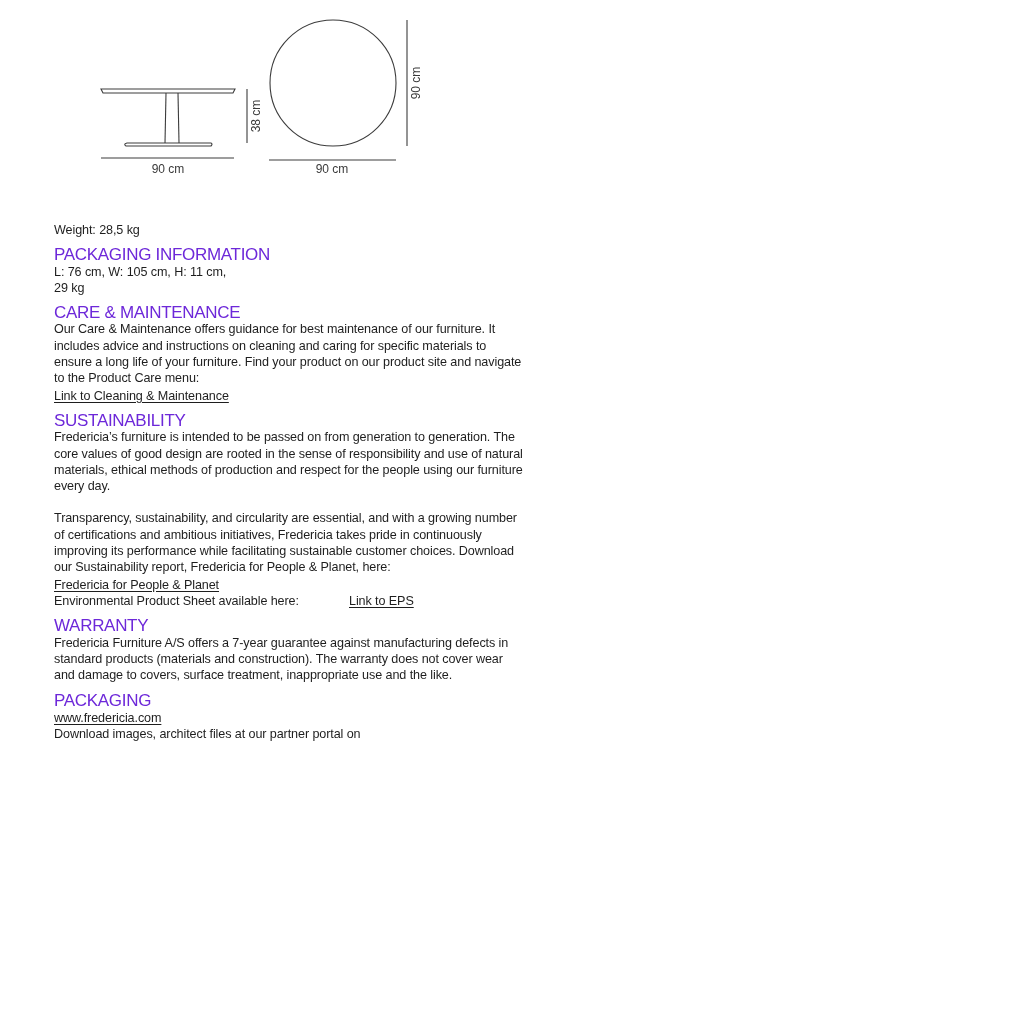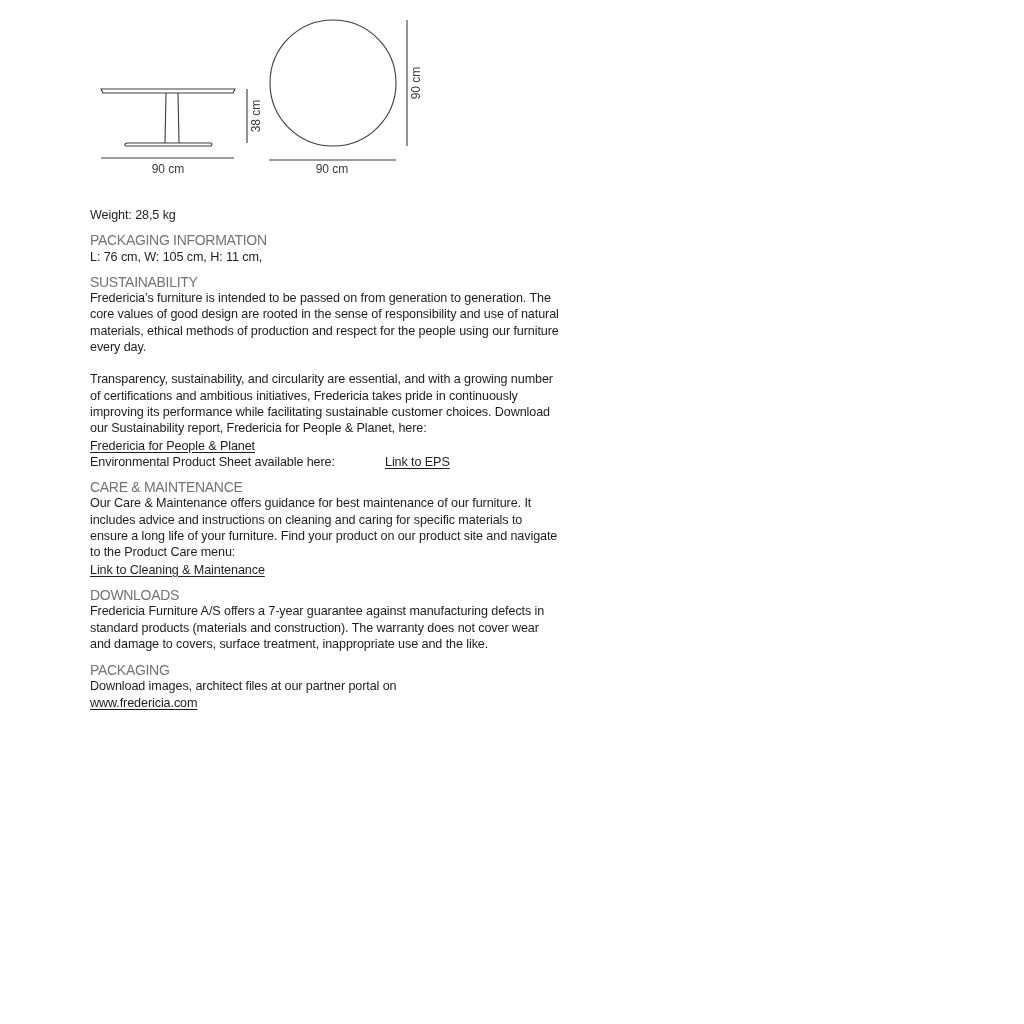--- a/index.html
+++ b/index.html
@@ -23,42 +23,41 @@
       height: 190px;
     }
     #drawing svg text {
       font-family: "Liberation Sans", sans-serif;
       font-size: 12px;
       fill: #3a3a3a;
     }
     .content {
       position: absolute;
       left: 54px;
-      top: 207px;
+      top: 222px;
       width: 470px;
       font-size: 12.6px;
       line-height: 16.3px;
       letter-spacing: -0.1px;
-      margin-left: 36px;
     }
     .content p {
       margin: 0;
     }
     .weight {
       margin-bottom: 9px !important;
     }
     .section {
       margin-bottom: 9px;
     }
     .section h2 {
       margin: 0;
-      font-size: 14px;
+      font-size: 17px;
       font-weight: normal;
       line-height: 16.3px;
-      color: #737373;
+      color: #6d28d9;
       letter-spacing: -0.3px;
     }
     .para-gap {
       margin-top: 16px !important;
     }
     a.link {
       color: #1e1e1e;
       text-decoration: underline;
       text-underline-offset: 2px;
       display: inline-block;
@@ -114,42 +113,43 @@
     </g>
   </svg>
 </div>
 
 <div class="content">
   <p class="weight">Weight: 28,5 kg</p>
 
   <div class="section">
     <h2>PACKAGING INFORMATION</h2>
     <p>L: 76 cm, W: 105 cm, H: 11 cm,</p>
+    <p>29 kg</p>
+  </div>
+
+  <div class="section">
+    <h2>CARE &amp; MAINTENANCE</h2>
+    <p>Our Care &amp; Maintenance offers guidance for best maintenance of our furniture. It includes advice and instructions on cleaning and caring for specific materials to ensure a long life of your furniture. Find your product on our product site and navigate to the Product Care menu:</p>
+    <p class="care-link"><a class="link" href="#">Link to Cleaning &amp; Maintenance</a></p>
   </div>
 
   <div class="section">
     <h2>SUSTAINABILITY</h2>
     <p>Fredericia’s furniture is intended to be passed on from generation to generation. The core values of good design are rooted in the sense of responsibility and use of natural materials, ethical methods of production and respect for the people using our furniture every day.</p>
     <p class="para-gap">Transparency, sustainability, and circularity are essential, and with a growing number of certifications and ambitious initiatives, Fredericia takes pride in continuously improving its performance while facilitating sustainable customer choices. Download our Sustainability report, Fredericia for People &amp; Planet, here:</p>
     <p><a class="link" href="#">Fredericia for People &amp; Planet</a></p>
     <p class="eps-row">
       <span class="eps-label">Environmental Product Sheet available here:</span>
       <a class="link" href="#" style="margin-top:0">Link to EPS</a>
     </p>
   </div>
 
-  <div class="section">
-    <h2>CARE &amp; MAINTENANCE</h2>
-    <p>Our Care &amp; Maintenance offers guidance for best maintenance of our furniture. It includes advice and instructions on cleaning and caring for specific materials to ensure a long life of your furniture. Find your product on our product site and navigate to the Product Care menu:</p>
-    <p class="care-link"><a class="link" href="#">Link to Cleaning &amp; Maintenance</a></p>
-  </div>
-
   <div class="section" style="margin-bottom:10px;">
-    <h2>DOWNLOADS</h2>
+    <h2>WARRANTY</h2>
     <p>Fredericia Furniture A/S offers a 7-year guarantee against manufacturing defects in standard products (materials and construction). The warranty does not cover wear and damage to covers, surface treatment, inappropriate use and the like.</p>
   </div>
 
   <div class="section">
     <h2>PACKAGING</h2>
+    <p><a class="link" href="#" style="margin-top:0">www.fredericia.com</a></p>
     <p>Download images, architect files at our partner portal on</p>
-    <p><a class="link" href="#" style="margin-top:0">www.fredericia.com</a></p>
   </div>
 </div>
 
 </body></html>

